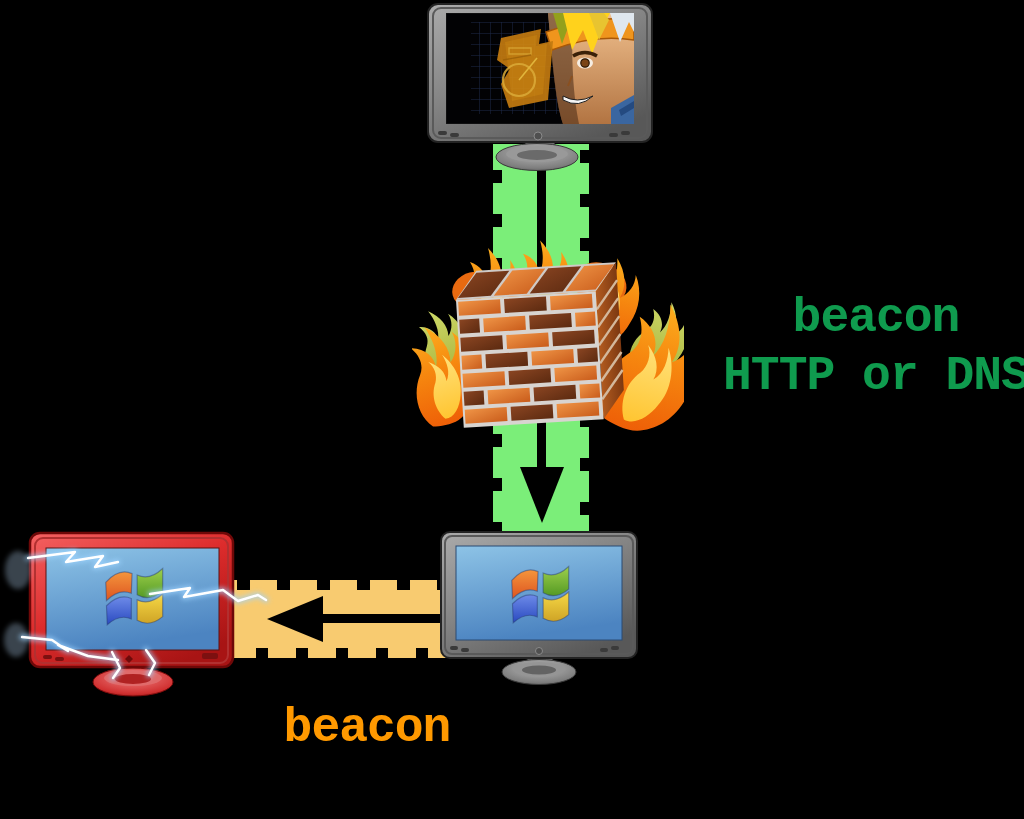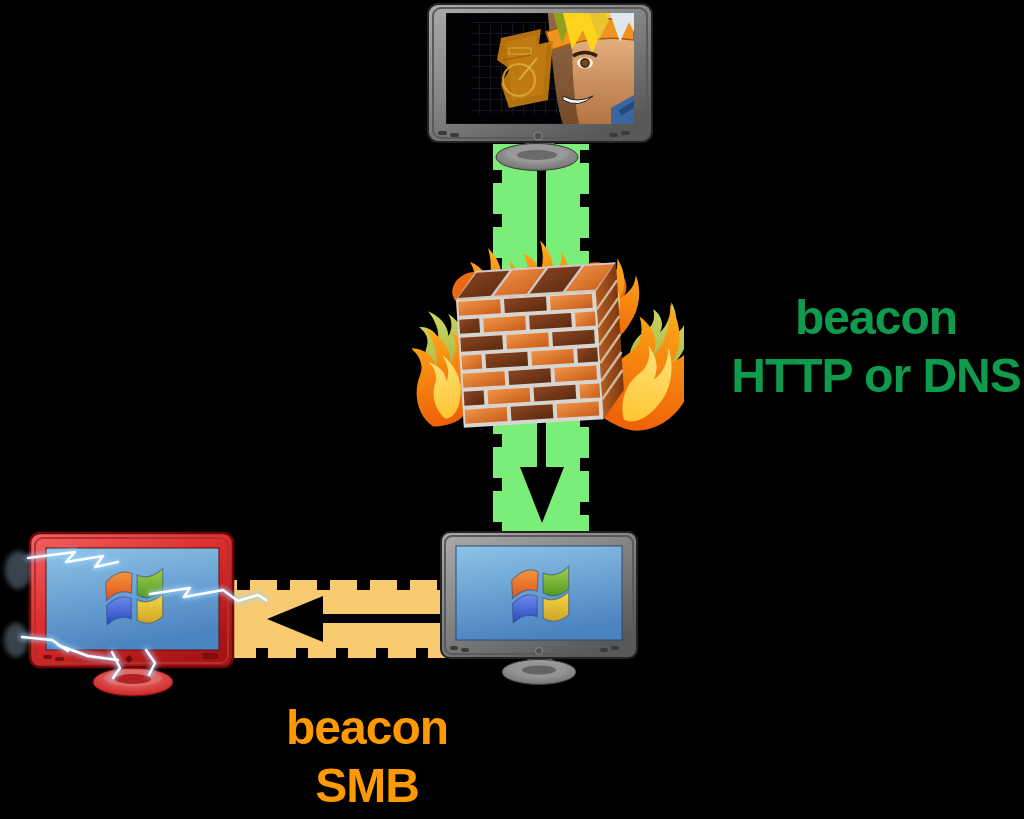--- a/index.html
+++ b/index.html
@@ -1,18 +1,18 @@
 <!DOCTYPE html>
 <html><head>
 <meta charset="utf-8">
 <style>
   html,body{margin:0;padding:0;background:#000;}
   #canvas{
     position:relative;width:1024px;height:819px;background:#000;
-    overflow:hidden;font-family:Liberation Sans, sans-serif;
+    overflow:hidden;font-family:Liberation Mono, monospace;
   }
   .abs{position:absolute;}
   
   .band{position:absolute;}
   .band-v{left:493px;top:144px;width:96px;height:389px;background:#7bee79;}
   .band-v::before,.band-v::after{content:"";position:absolute;top:0;bottom:0;width:9px;}
   .band-v::before{left:0;background:repeating-linear-gradient(180deg,transparent 0 26px,#000 26px 39px,transparent 39px 44px);}
   .band-v::after{right:0;background:repeating-linear-gradient(180deg,transparent 0 6px,#000 6px 19px,transparent 19px 44px);}
   .band-h{left:228px;top:580px;width:227px;height:78px;background:#f8cb70;}
   .band-h::before,.band-h::after{content:"";position:absolute;left:0;right:0;height:10px;}
@@ -341,16 +341,15 @@
       </g>
     </g>
   </svg>
 
   <div class="label label-http" style="color: rgb(15, 155, 78);">
     <div>beacon</div>
     <div>HTTP or DNS</div>
   </div>
   <div class="label label-smb" style="color: rgb(255, 153, 0);">
     <div>beacon</div>
-    <div>SMB</div>
   </div>
 
 </div>
 
 </body></html>

